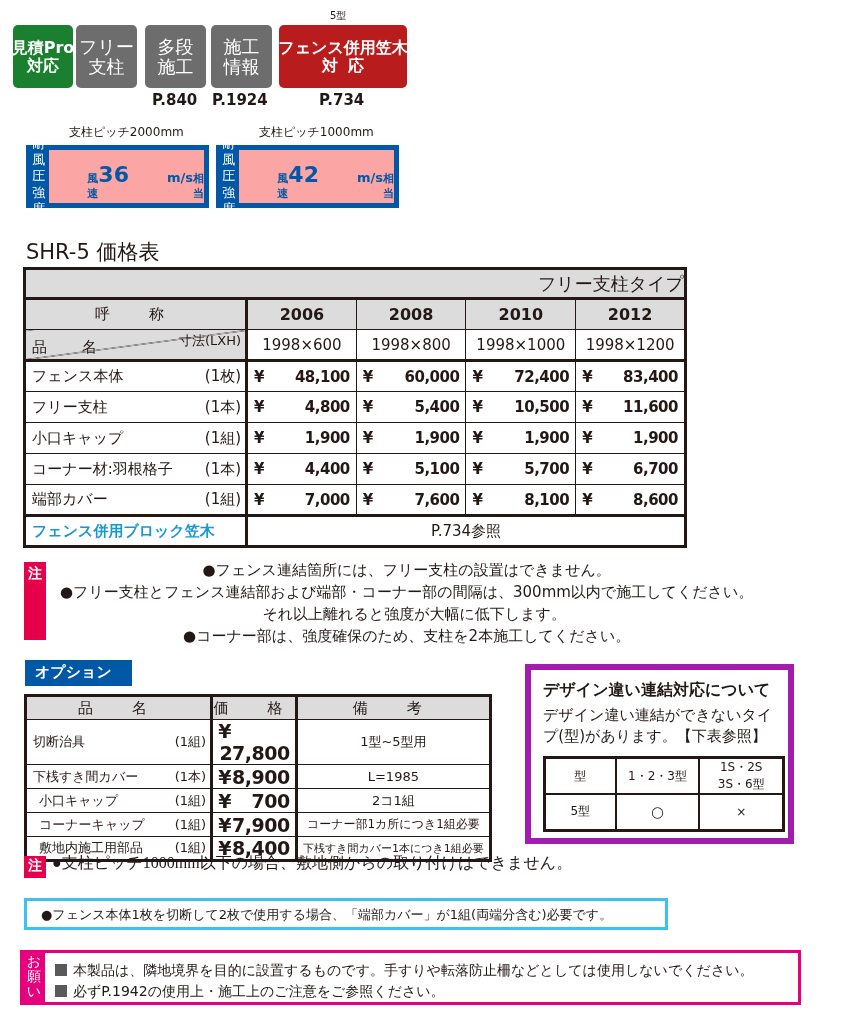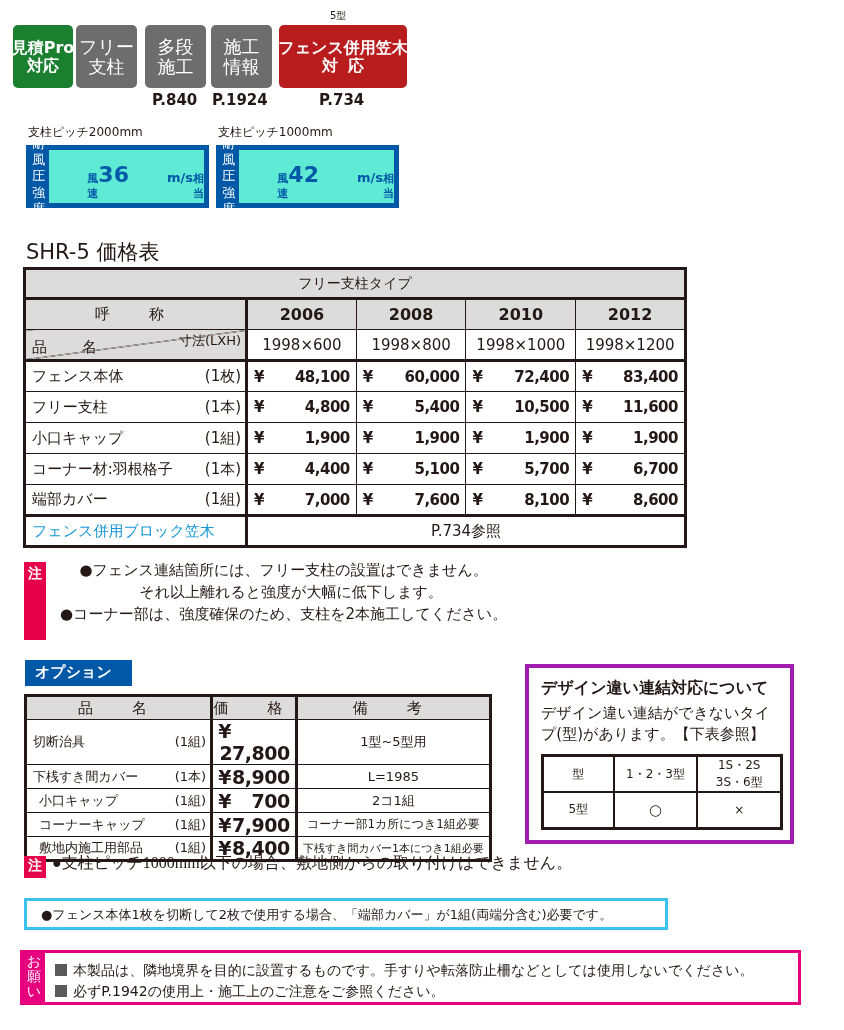--- a/index.html
+++ b/index.html
@@ -12,72 +12,72 @@
            font-weight: bold; line-height: 1.1; }
   .badge span { display: block; white-space: nowrap; }
   .b-green { left: 13px; width: 60px; background: #1a7f2e; font-size: 16px; }
   .b-gray  { background: #6d6d6d; width: 61px; font-size: 18px; font-weight: normal; }
   .b-teal  { left: 279px; width: 128px; background: #b91c1c; font-size: 16px; }
   .b-teal .l2 { letter-spacing: 10px; padding-left: 10px; }
   .badge-sup { position: absolute; top: 9px; left: 330px; font-size: 10px; }
   .page-ref { position: absolute; top: 91px; font-size: 15px; font-weight: bold; }
 
   
-  .wind-cap { position: absolute; top: 124px; font-size: 12px; }
+  .wind-cap { position: absolute; top: 124px; font-size: 12px; margin-left: 41px; }
   .wind { position: absolute; top: 145px; width: 183px; height: 63px; background: #0058a6;
           display: flex; align-items: center; padding: 5px; }
   .wind .lbl { width: 44px; color: #fff; font-size: 13px; line-height: 1.25; text-align: center; }
-  .wind .val { flex: 1; height: 100%; background: #5eead4; display: flex; align-items: baseline;
+  .wind .val { flex: 1; height: 100%; background: #fca5a5; display: flex; align-items: baseline;
                justify-content: center; padding-top: 12px; color: #0058a6; font-weight: bold; margin-left: 3px; padding-left: 38px; }
   .wind .val .pre { font-size: 11px; }
   .wind .val .num { font-size: 22px; }
   .wind .val .unit { font-size: 13px; margin-left: 38px; }
   .wind .val .post { font-size: 11px; }
 
   .section-title { position: absolute; left: 26px; top: 238px; font-size: 21px; }
 
   
   table { border-collapse: collapse; }
   .ptable { position: absolute; left: 23px; top: 267px; width: 664px; border: 3px solid #231815; }
   .ptable td { border: 1px solid #231815; height: 31px; font-size: 15px; }
   .ptable .bold-r { border-right: 3px solid #231815; }
   .ptable .hdr { background: #dcdcdc; text-align: center; }
-  .ptable .title { font-size: 14px; height: 30px; }
+  .ptable .title { font-size: 18px; height: 30px; text-align: right; }
   .ptable .yr { font-weight: bold; font-size: 16px; }
   .ptable .dim { font-size: 15px; background: #fff; text-align: center; }
   .ptable .diag { position: relative; background: #dcdcdc;
      background-image: linear-gradient(to bottom right, transparent calc(50% - 0.6px), #231815 50%, transparent calc(50% + 0.6px)); }
   .diag .a { position: absolute; left: 6px; bottom: 2px; font-size: 15px; letter-spacing: 10px; }
   .diag .b { position: absolute; right: 4px; top: 2px; font-size: 13px; }
   .iname { padding-left: 6px; display: flex; justify-content: space-between; padding-right: 4px; }
   .price { font-weight: bold; font-size: 21px; padding: 0 6px; }
   .price .yen { float: left; }
   .price .amt { float: right; letter-spacing: -0.5px; }
   .ptable tr.thickbot td { border-bottom: 3px solid #231815; }
-  .blue-link { color: #1797d6; padding-left: 6px; }
+  .blue-link { color: #1797d6; padding-left: 6px; font-weight: bold; }
   .center { text-align: center; }
 
   
   .note-tag { position: absolute; background: #e6004c; color: #fff; font-weight: bold; font-size: 14px;
               width: 22px; text-align: center; padding-top: 3px; }
   .note { position: absolute; font-size: 15px; line-height: 22px; white-space: nowrap; }
 
   .opt-title { position: absolute; left: 25px; top: 660px; width: 107px; height: 26px; background: #0058a6;
                color: #fff; font-size: 15px; font-weight: bold; padding: 3px 0 0 10px; }
 
   .otable { position: absolute; left: 24px; top: 694px; width: 468px; border: 3px solid #231815; }
   .otable td { border: 1px solid #231815; height: 24px; font-size: 13px; }
   .otable .hdr { background: #dcdcdc; text-align: center; font-size: 15px; letter-spacing: 12px; }
   .otable .bl { border-left: 3px solid #231815; border-right: 3px solid #231815; }
   .otable .price { font-size: 19px; padding: 0 5px; }
   .otable .iname { padding-left: 6px; }
   .otable .indent { padding-left: 12px; }
   .otable .sm { font-size: 12px; text-align: center; }
 
-  .design { position: absolute; left: 525px; top: 664px; width: 269px; height: 180px; border: 4px solid #a21caf; padding: 10px 12px; }
+  .design { position: absolute; left: 525px; top: 664px; width: 269px; height: 180px; border: 6px solid #a21caf; padding: 10px 12px; }
   .design h3 { font-size: 16px; font-weight: bold; }
   .design p { font-size: 15px; line-height: 21px; margin-top: 4px; }
   .dtable { margin-top: 9px; width: 242px; border: 3px solid #231815; }
   .dtable td { border: 2px solid #231815; text-align: center; font-size: 12px; height: 36px; }
 
   .cyan-box { position: absolute; left: 24px; top: 898px; width: 644px; height: 32px; border: 3px solid #3dc2ef;
               font-size: 13px; padding: 5px 0 0 14px; }
   .pink-box { position: absolute; left: 20px; top: 950px; width: 781px; height: 55px; border: 3px solid #e6007e;
               display: flex; }
   .pink-box .tag { width: 22px; background: #e6007e; color: #fff; font-size: 14px; line-height: 15px; text-align: center; padding-top: 1px; }
@@ -293,20 +293,21 @@
   <tr>
     <td class="bold-r blue-link">フェンス併用ブロック笠木</td>
     <td colspan="4" class="center">P.734参照</td>
   </tr>
 </tbody>
   </table>
 
 <div class="note-tag" style="left:24px; top:562px; height:78px;">注</div>
 <div class="note" style="left:60px; top:559px;text-align:center;">
   <div>●フェンス連結箇所には、フリー支柱の設置はできません。</div>
+  <div>●フリー支柱とフェンス連結部および端部・コーナー部の間隔は、300mm以内で施工してください。</div>
   <div>　それ以上離れると強度が大幅に低下します。</div>
   <div>●コーナー部は、強度確保のため、支柱を2本施工してください。</div>
 </div>
 
 <div class="opt-title">オプション</div>
 <table class="otable">
   <colgroup>
       <col style="width:185px">
       <col style="width:84px">
       <col style="width:193px">

